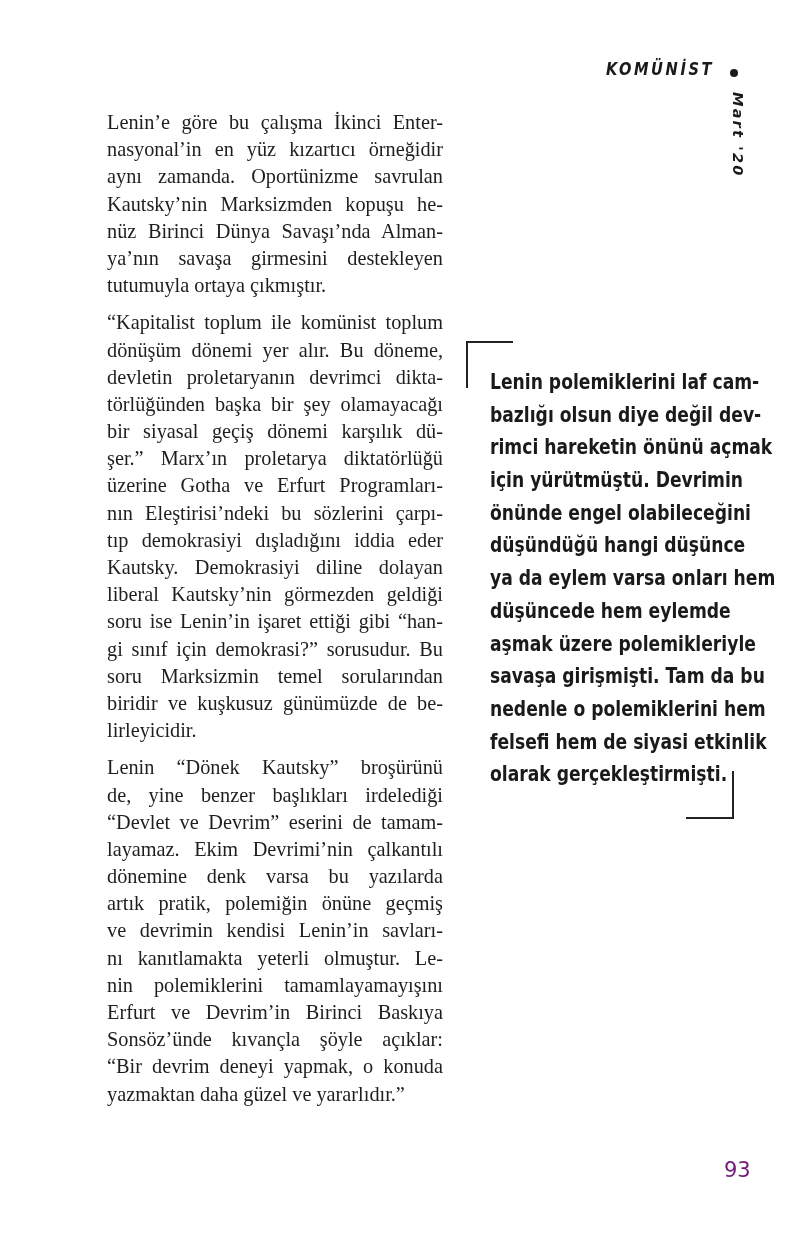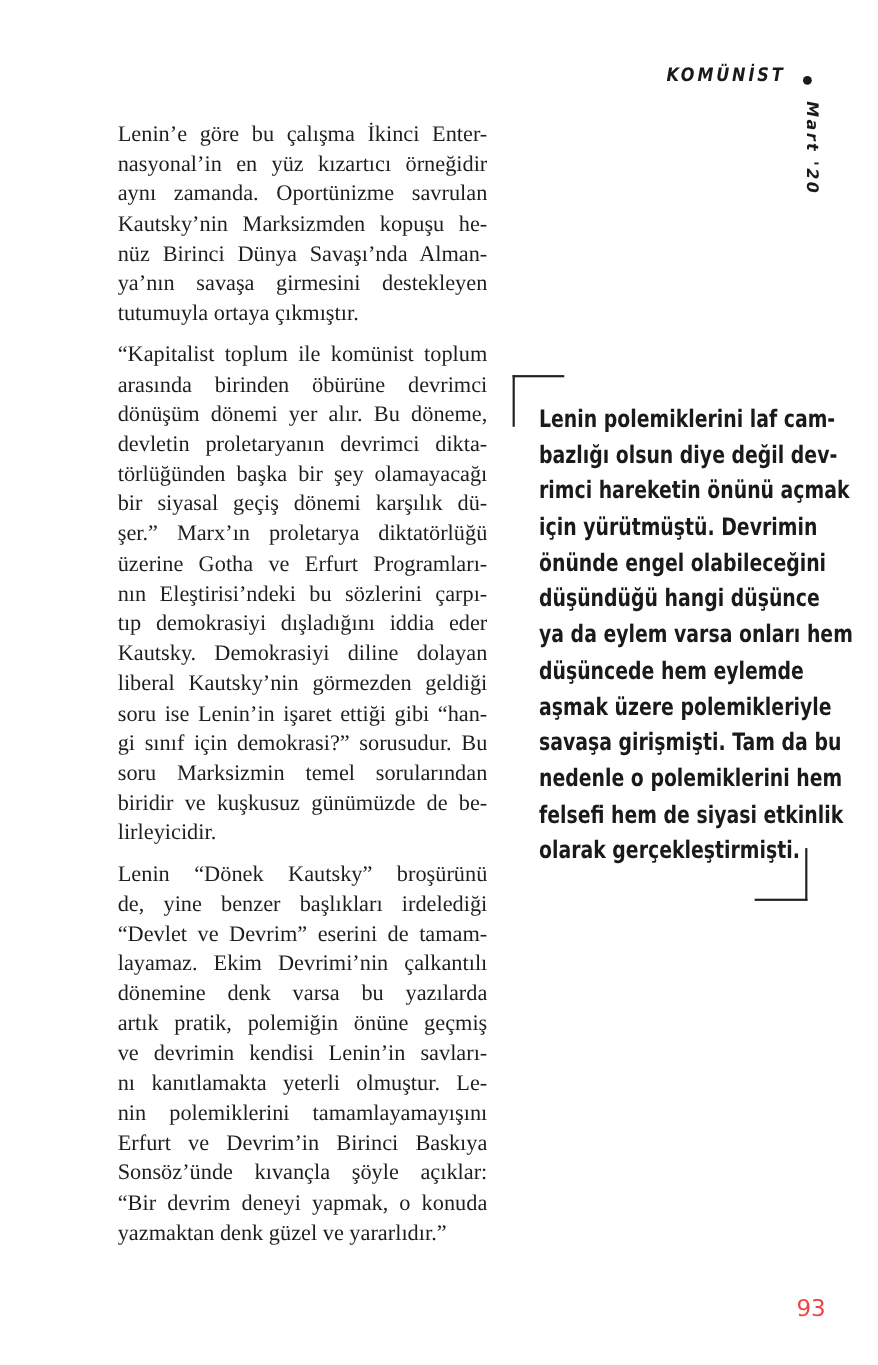--- a/index.html
+++ b/index.html
@@ -140,22 +140,21 @@
     width: 48px;
     height: 1.5px;
     background: #222;
   }
   .page-number {
     position: absolute;
     left: 724px;
     top: 1158px;
     font-family: "DejaVu Sans", sans-serif;
     font-size: 21px;
-    color: #ef4444;
-    margin-top: 19px;
+    color: #701a75;
   }
 </style>
 </head>
 <body>
 
 <div>
   <div class="header-magazine">KOMÜNİST</div>
   <div class="header-bullet"></div>
   <div class="header-issue">
     <span>Mart '20</span>
@@ -167,21 +166,20 @@
     <span class="line">Lenin’e göre bu çalışma İkinci Enter-</span>
     <span class="line">nasyonal’in en yüz kızartıcı örneğidir</span>
     <span class="line">aynı zamanda. Oportünizme savrulan</span>
     <span class="line">Kautsky’nin Marksizmden kopuşu he-</span>
     <span class="line">nüz Birinci Dünya Savaşı’nda Alman-</span>
     <span class="line">ya’nın savaşa girmesini destekleyen</span>
     <span class="line last">tutumuyla ortaya çıkmıştır.</span>
   </p>
   <p class="para">
     <span class="line">“Kapitalist toplum ile komünist toplum</span>
-    <span class="line">arasında birinden öbürüne devrimci</span>
     <span class="line">dönüşüm dönemi yer alır. Bu döneme,</span>
     <span class="line">devletin proletaryanın devrimci dikta-</span>
     <span class="line">törlüğünden başka bir şey olamayacağı</span>
     <span class="line">bir siyasal geçiş dönemi karşılık dü-</span>
     <span class="line">şer.” Marx’ın proletarya diktatörlüğü</span>
     <span class="line">üzerine Gotha ve Erfurt Programları-</span>
     <span class="line">nın Eleştirisi’ndeki bu sözlerini çarpı-</span>
     <span class="line">tıp demokrasiyi dışladığını iddia eder</span>
     <span class="line">Kautsky. Demokrasiyi diline dolayan</span>
     <span class="line">liberal Kautsky’nin görmezden geldiği</span>
@@ -197,21 +195,21 @@
     <span class="line">“Devlet ve Devrim” eserini de tamam-</span>
     <span class="line">layamaz. Ekim Devrimi’nin çalkantılı</span>
     <span class="line">dönemine denk varsa bu yazılarda</span>
     <span class="line">artık pratik, polemiğin önüne geçmiş</span>
     <span class="line">ve devrimin kendisi Lenin’in savları-</span>
     <span class="line">nı kanıtlamakta yeterli olmuştur. Le-</span>
     <span class="line">nin polemiklerini tamamlayamayışını</span>
     <span class="line">Erfurt ve Devrim’in Birinci Baskıya</span>
     <span class="line">Sonsöz’ünde kıvançla şöyle açıklar:</span>
     <span class="line">“Bir devrim deneyi yapmak, o konuda</span>
-    <span class="line last">yazmaktan denk güzel ve yararlıdır.”</span>
+    <span class="line last">yazmaktan daha güzel ve yararlıdır.”</span>
   </p>
 </div>
 
 <div class="bracket-tl-h"></div>
 <div class="bracket-tl-v"></div>
 
 <div class="pull-quote">
   <span class="pq-line">Lenin polemiklerini laf cam-</span>
   <span class="pq-line">bazlığı olsun diye değil dev-</span>
   <span class="pq-line">rimci hareketin önünü açmak</span>

